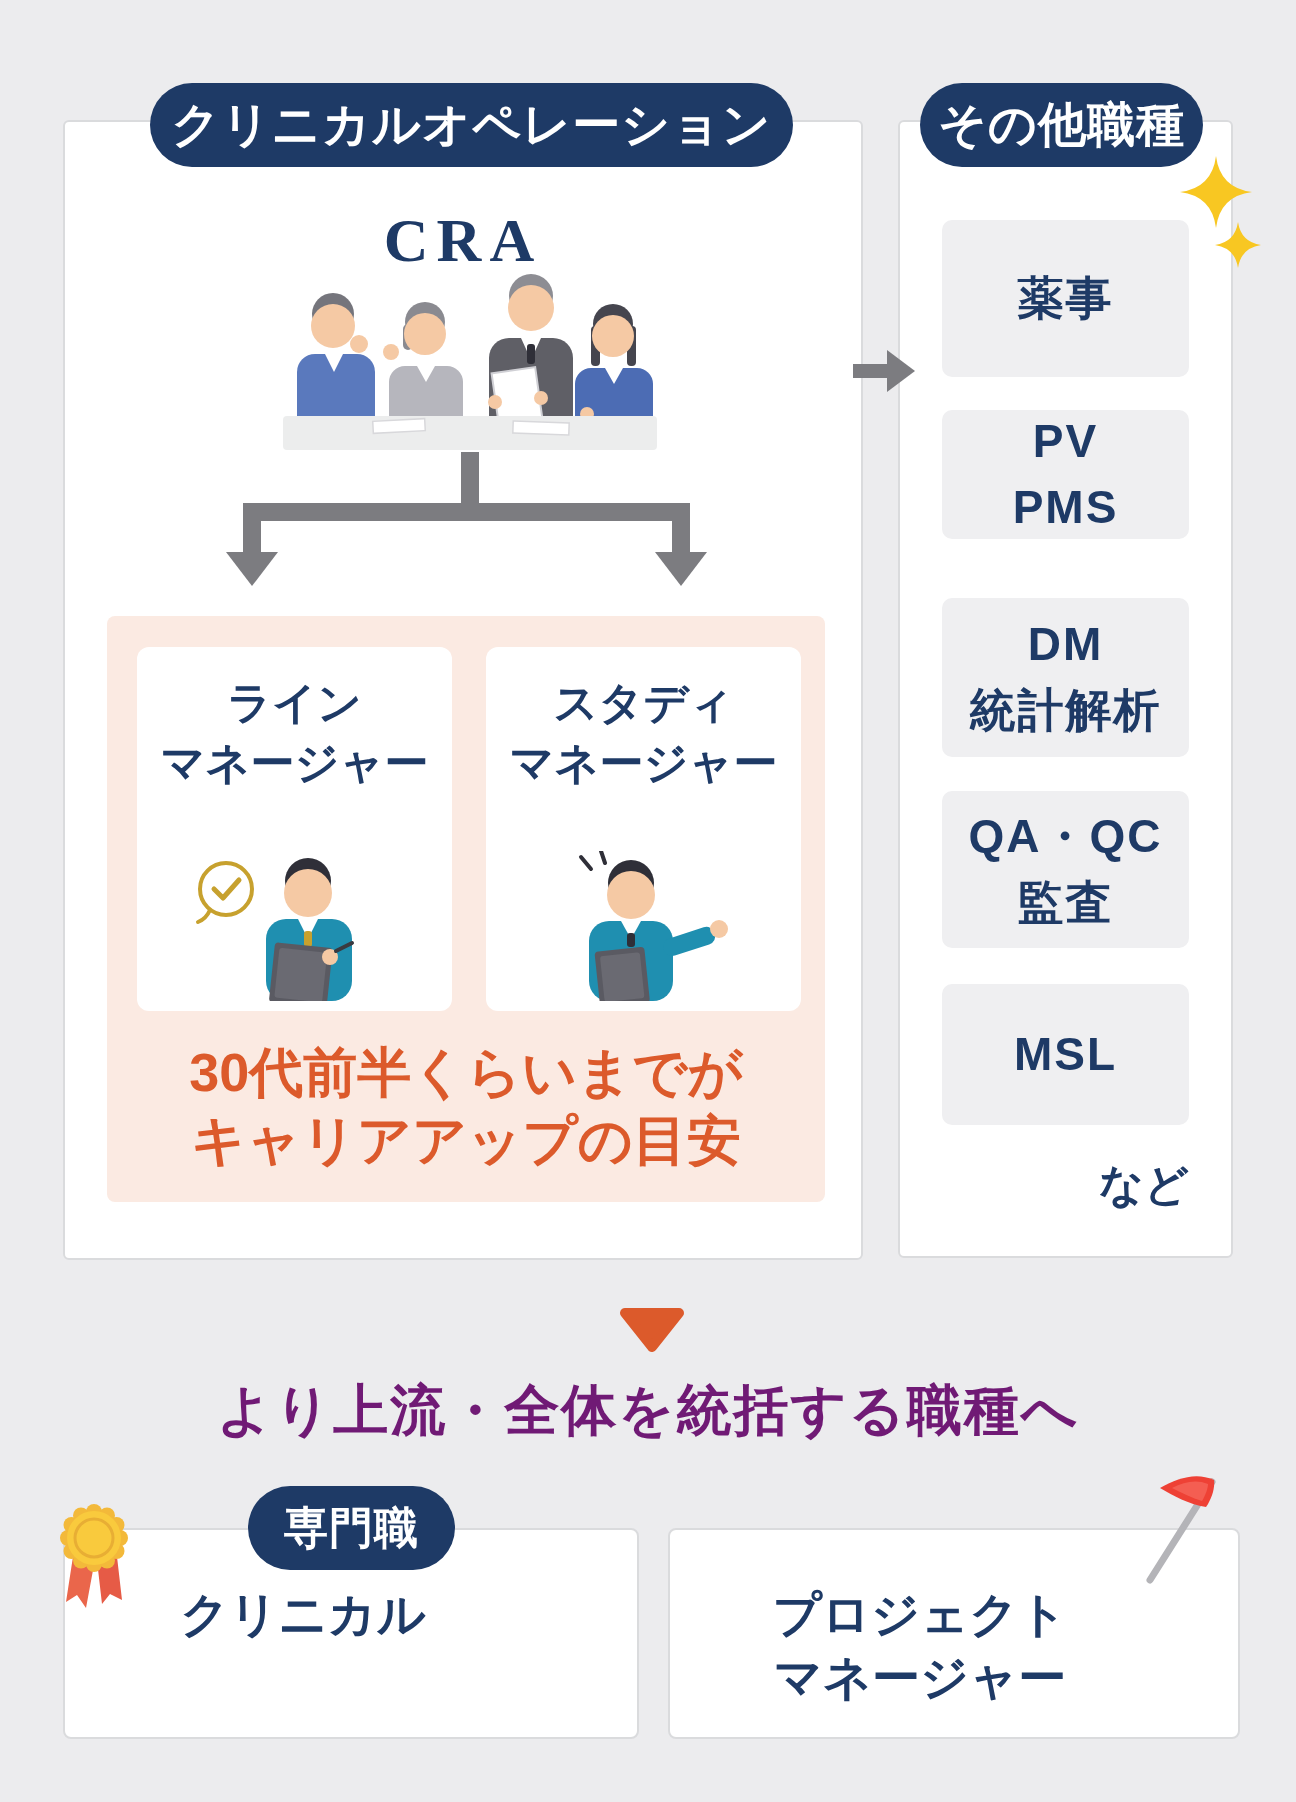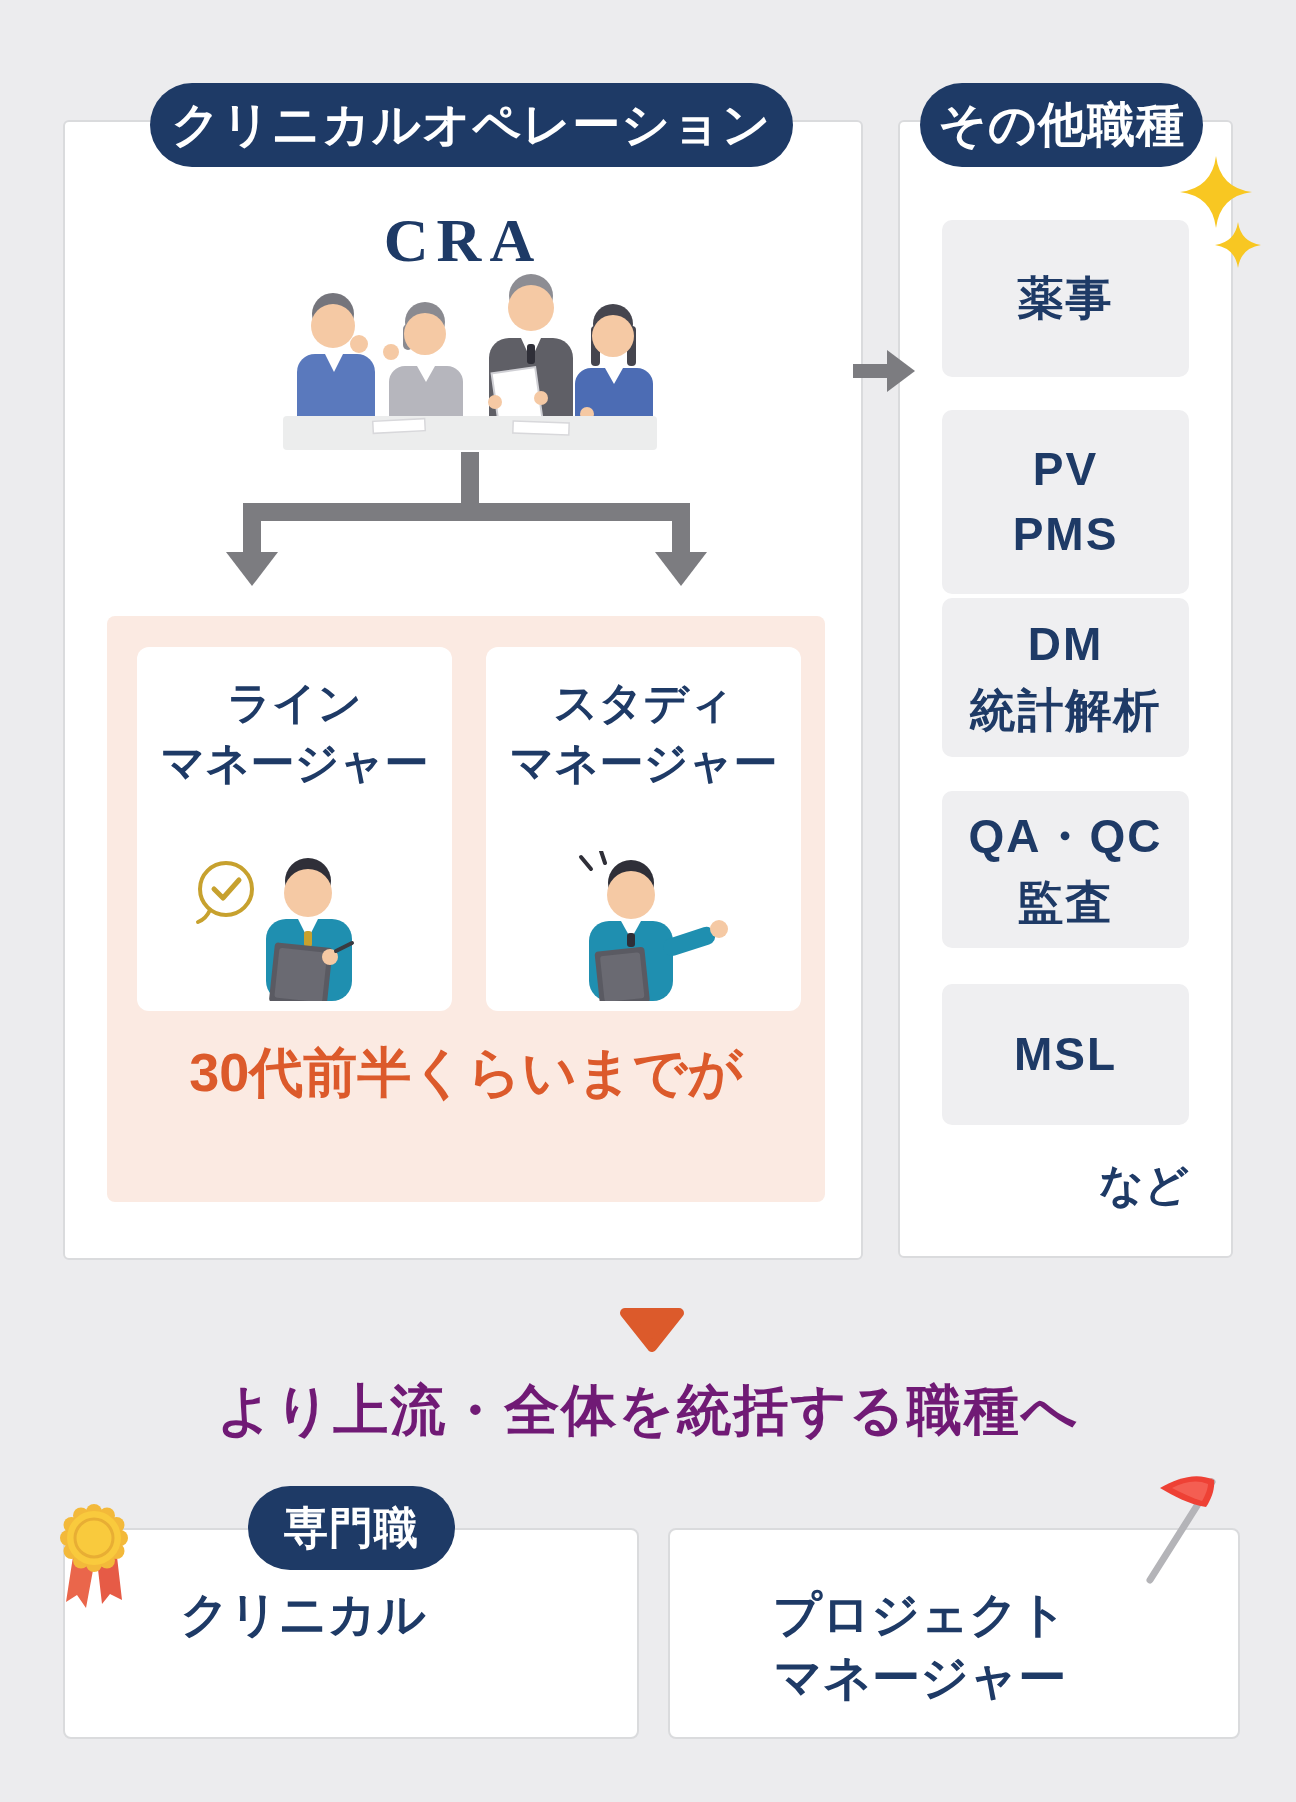--- a/index.html
+++ b/index.html
@@ -140,41 +140,42 @@
       <circle cx="180" cy="78" r="9" fill="#f5c9a4"></circle>
       <g transform="rotate(-6 84 124)">
         <rect x="58" y="98" width="50" height="56" rx="4" fill="#5a5a62"></rect>
         <rect x="63" y="103" width="40" height="46" rx="3" fill="#6a6a72"></rect>
       </g>
     </svg>
   </div>
 
   <div class="note">
     <span>30代前半くらいまでが</span>
+    <span>キャリアアップの目安</span>
   </div>
 
   <section class="card right-card"></section>
   <div class="pill pill-right">
     <span>その他職種</span>
   </div>
 
   <svg class="abs" style="left:1178px;top:148px" width="112" height="126" viewBox="0 0 112 126">
     <path d="M38 8 Q42 40 74 44 Q42 48 38 80 Q34 48 2 44 Q34 40 38 8 Z" fill="#f8c722"></path>
     <path d="M60 74 Q63 94 83 97 Q63 100 60 120 Q57 100 37 97 Q57 94 60 74 Z" fill="#f8c722"></path>
   </svg>
 
   <svg class="abs" style="left:853px;top:350px" width="62" height="42" viewBox="0 0 62 42">
     <rect x="0" y="14" width="34" height="14" fill="#7c7c80"></rect>
     <polygon points="34,0 62,21 34,42" fill="#7c7c80"></polygon>
   </svg>
 
   <div class="job-box" style="top:220px;height:157px">
     <span>薬事</span>
   </div>
-  <div class="job-box" style="top:410px;height:184px">
+  <div class="job-box" style="top:410px;height:129px">
     <span>PV</span>
     <span>PMS</span>
   </div>
   <div class="job-box" style="top:598px;height:159px">
     <span>DM</span>
     <span>統計解析</span>
   </div>
   <div class="job-box" style="top:791px;height:157px">
     <span>QA・QC</span>
     <span>監査</span>

